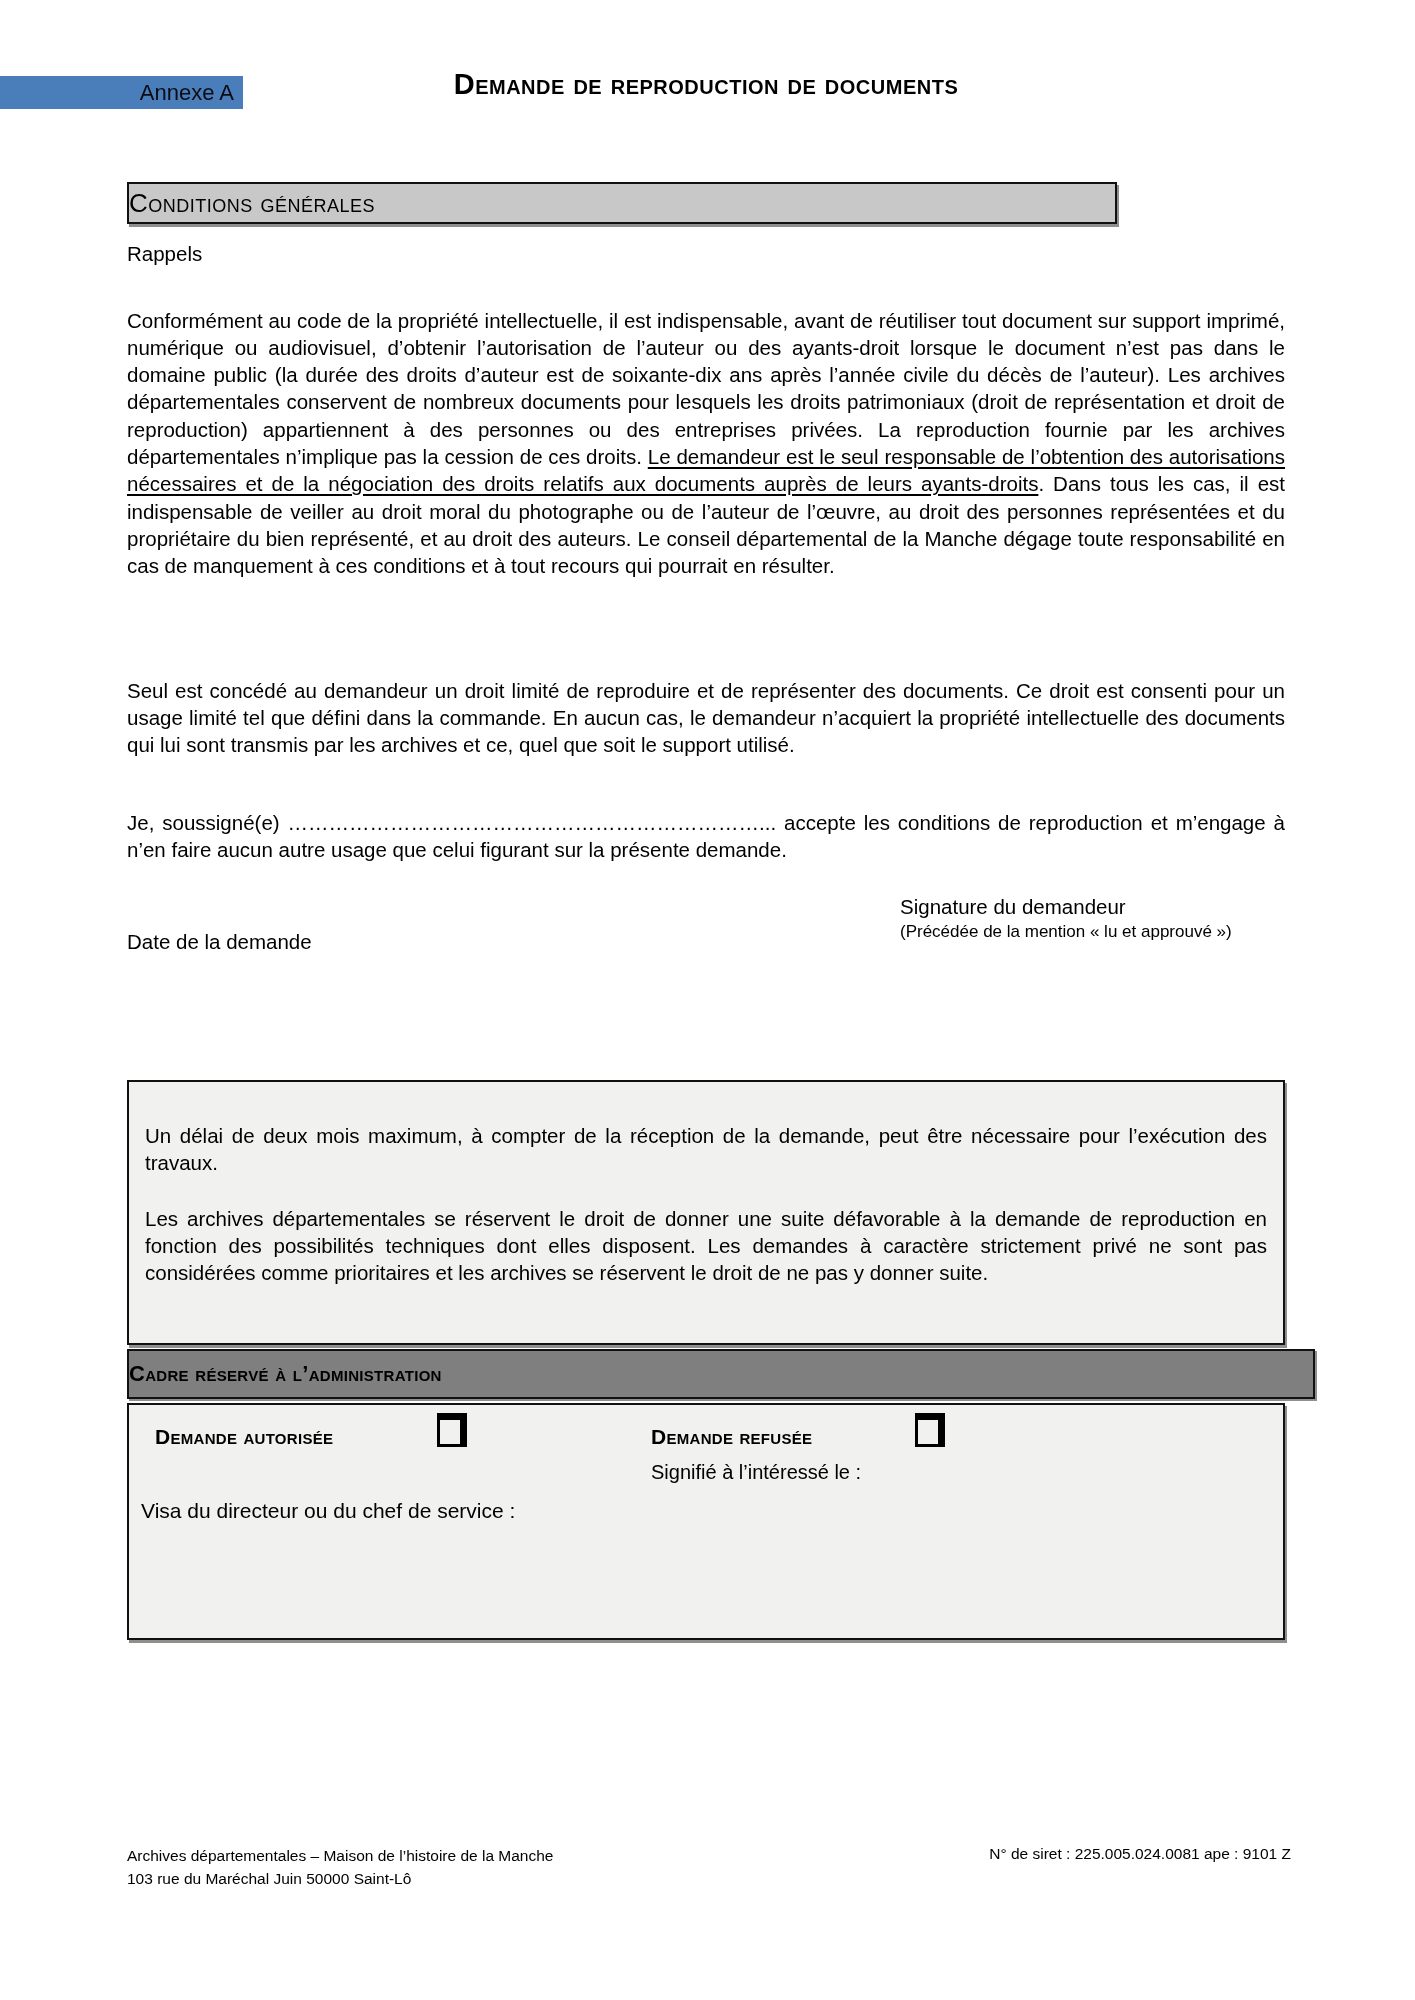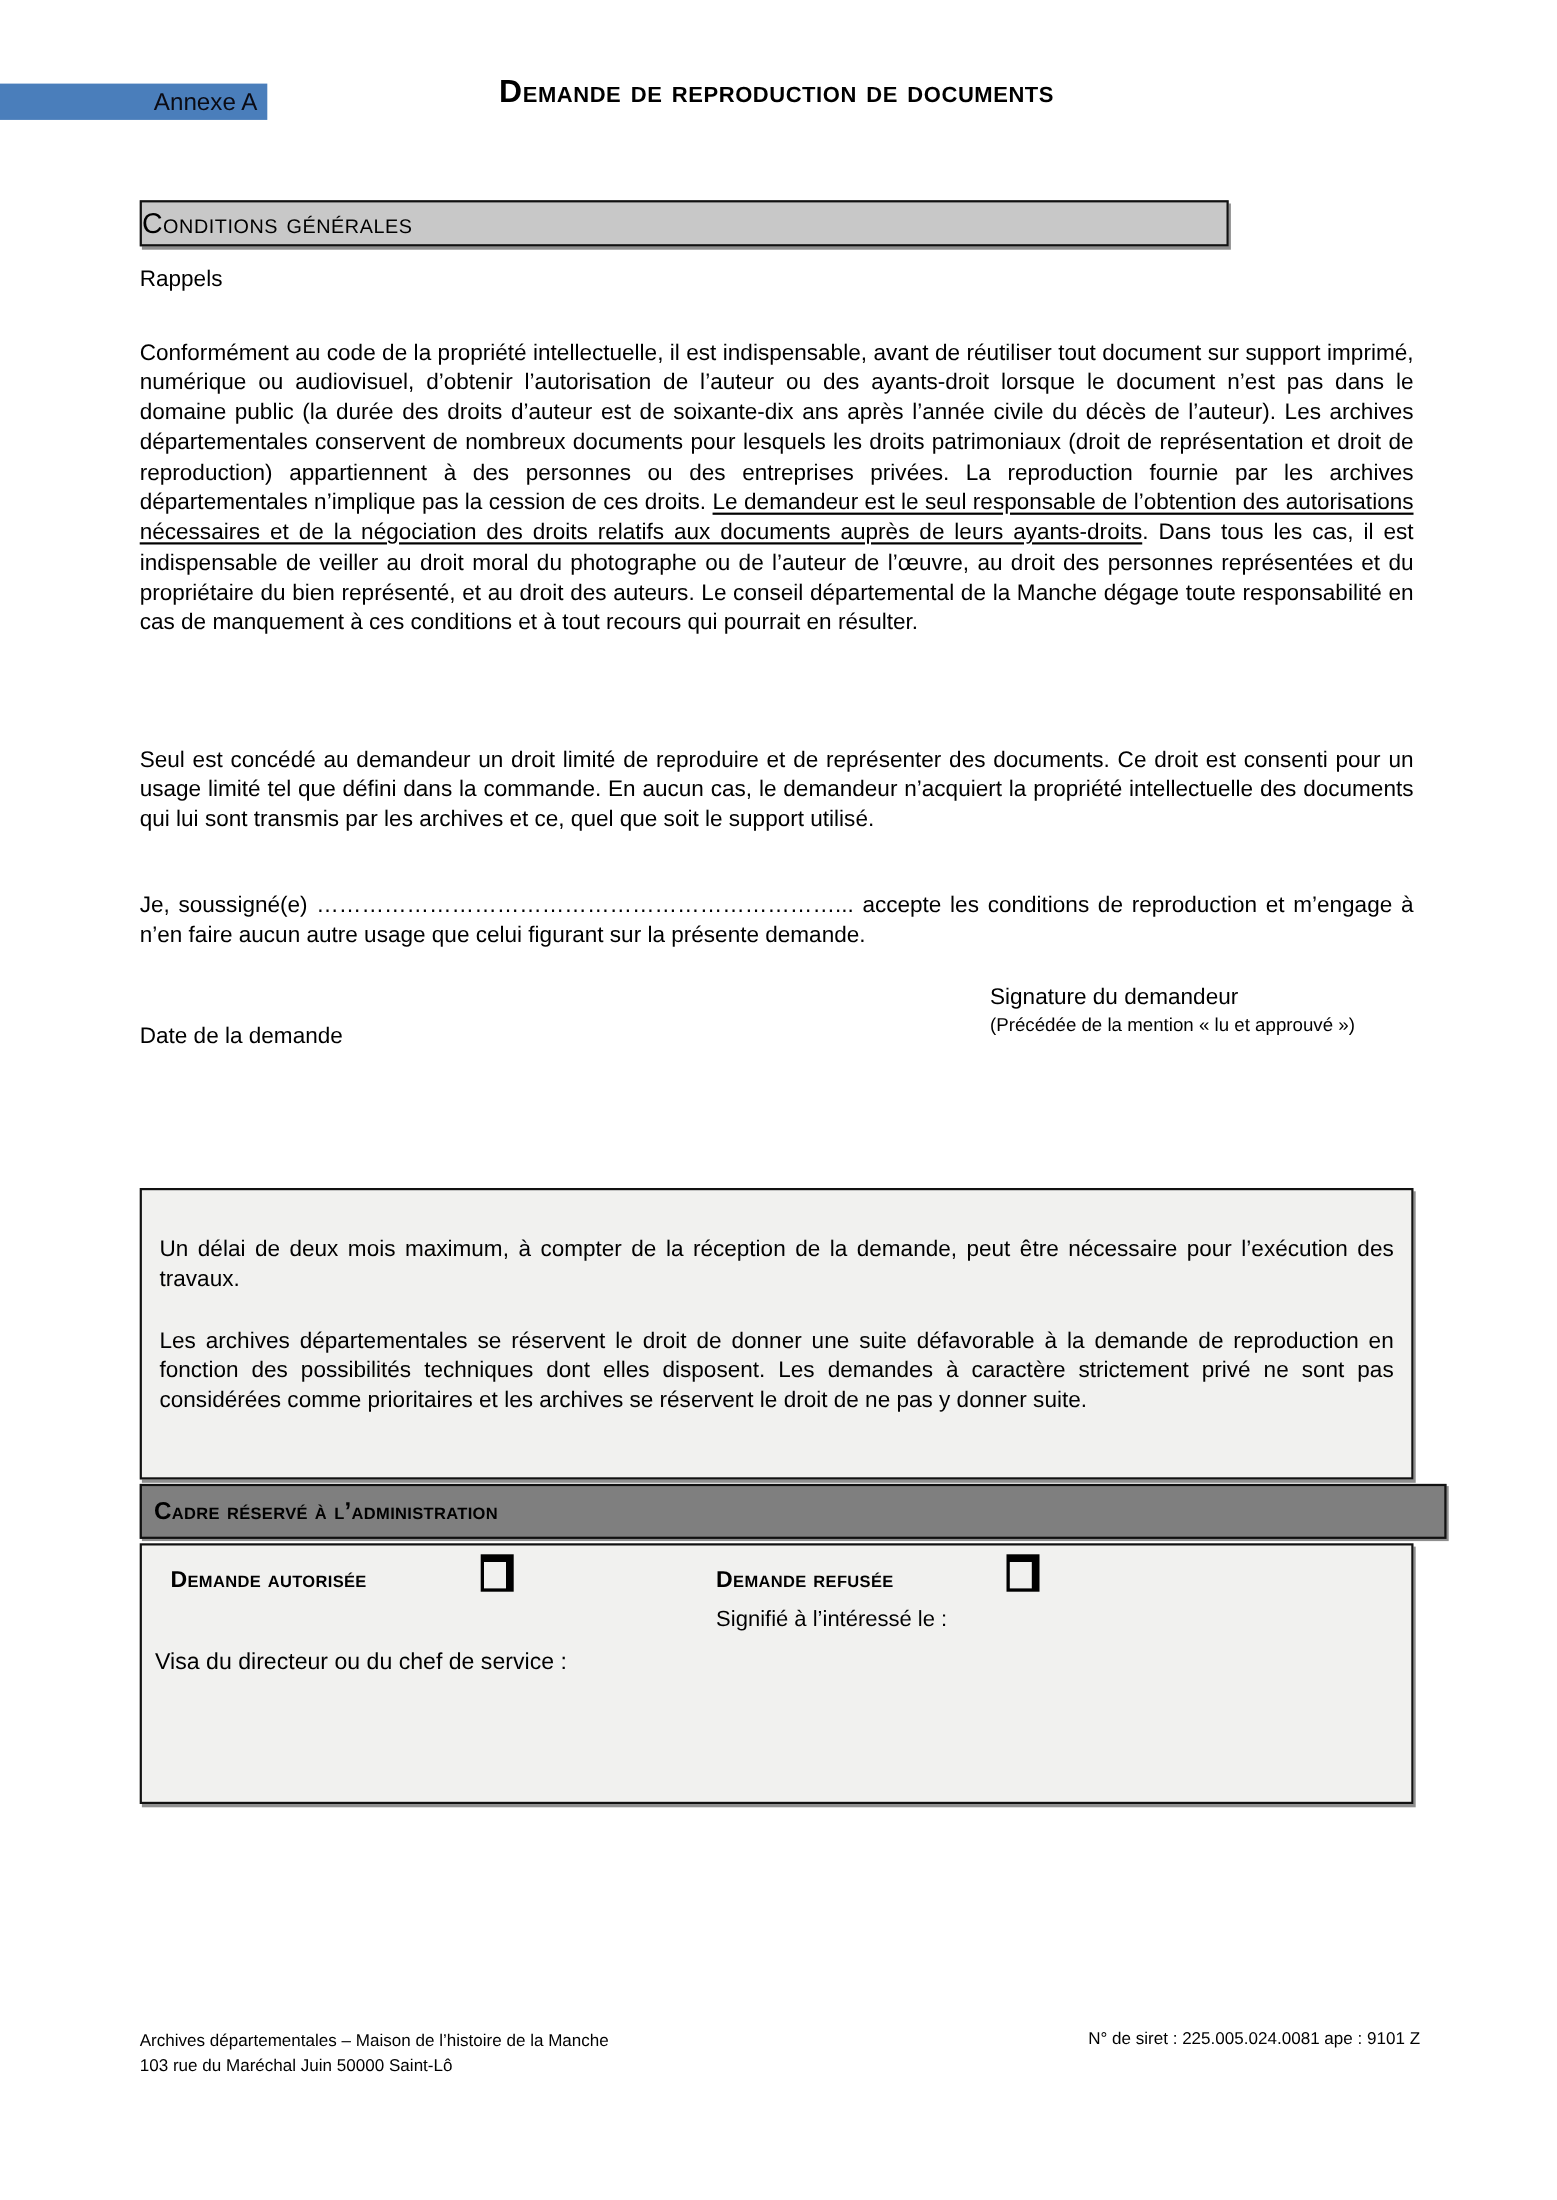--- a/index.html
+++ b/index.html
@@ -66,21 +66,21 @@
   }
   .notice-box p + p{margin-top:28px;}
   
   .admin-bar{
     position:absolute;left:127px;top:1349px;width:1188px;height:50px;
     background:#7F7F7F;
     border:2px solid #111;
     box-shadow:2px 2px 0 #8f8f8f;
     box-sizing:border-box;
     display:flex;align-items:center;
-    padding-left:11px;
+    padding-left:0;
     font-size:22px;font-weight:bold;font-variant:small-caps;letter-spacing:0.3px;
   }
   .admin-box{
     position:absolute;left:127px;top:1403px;width:1158px;height:237px;
     background:#F1F1EF;
     border:2px solid #111;
     box-shadow:2px 3px 0 #8f8f8f;
     box-sizing:border-box;
   }
   .admin-label{

